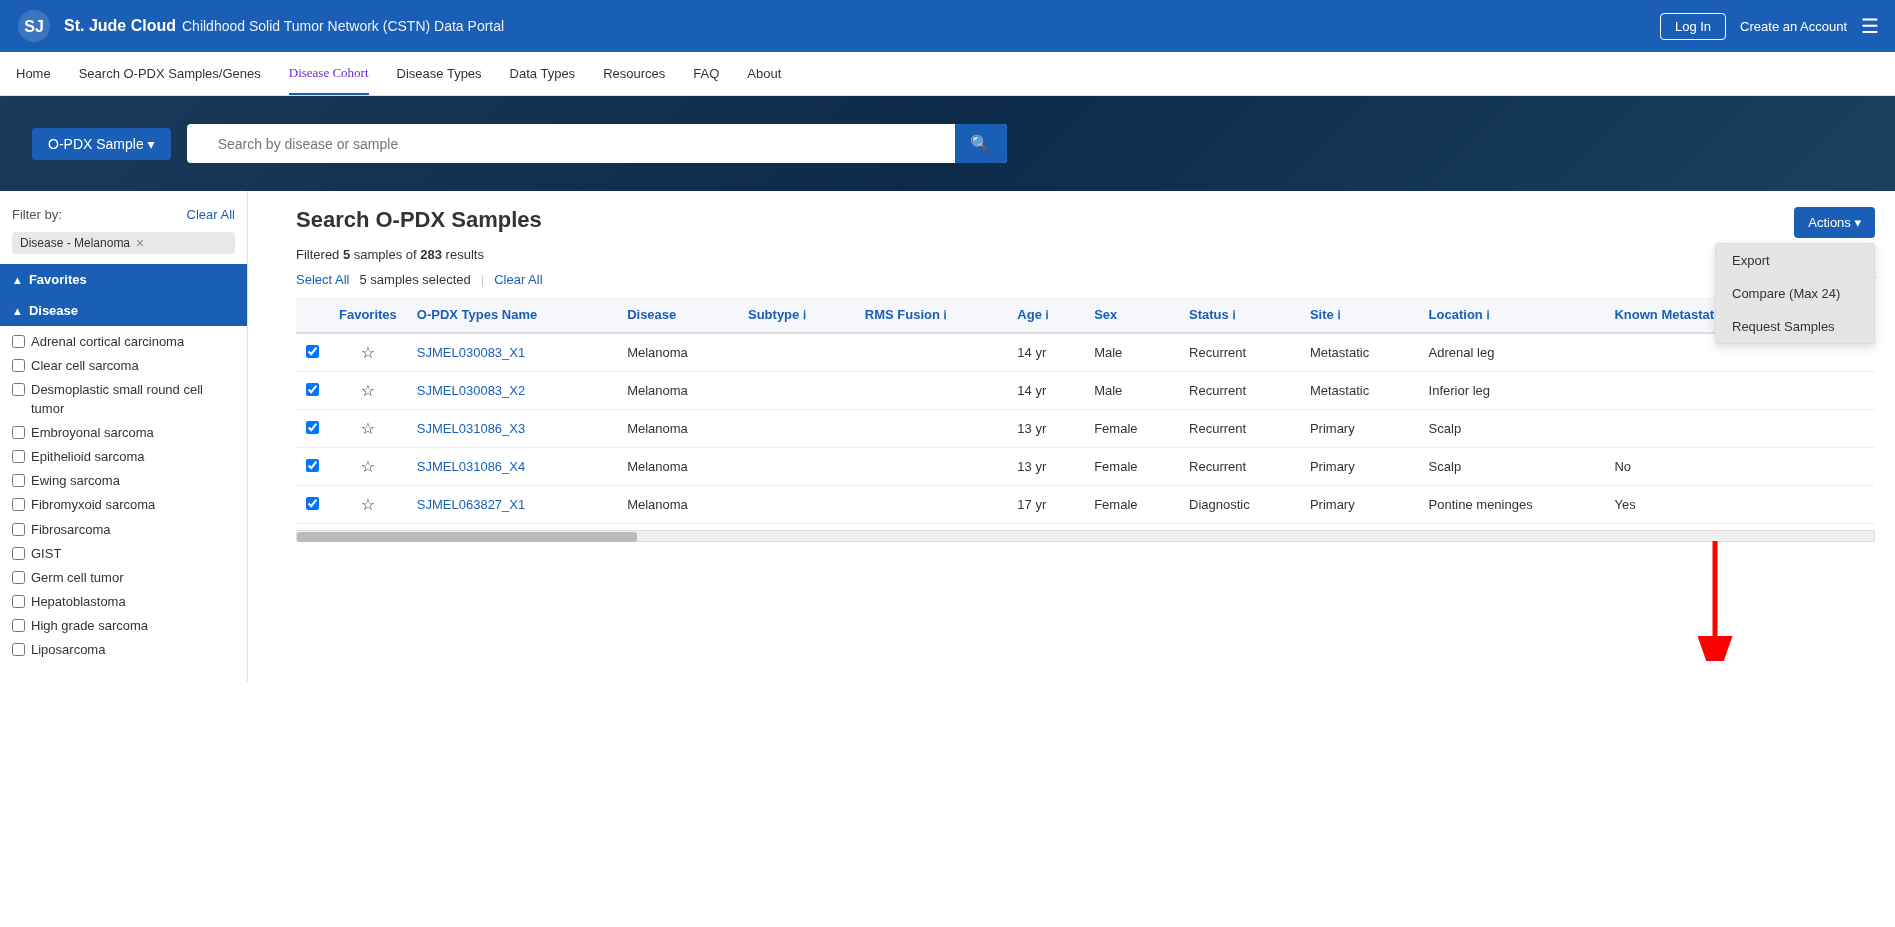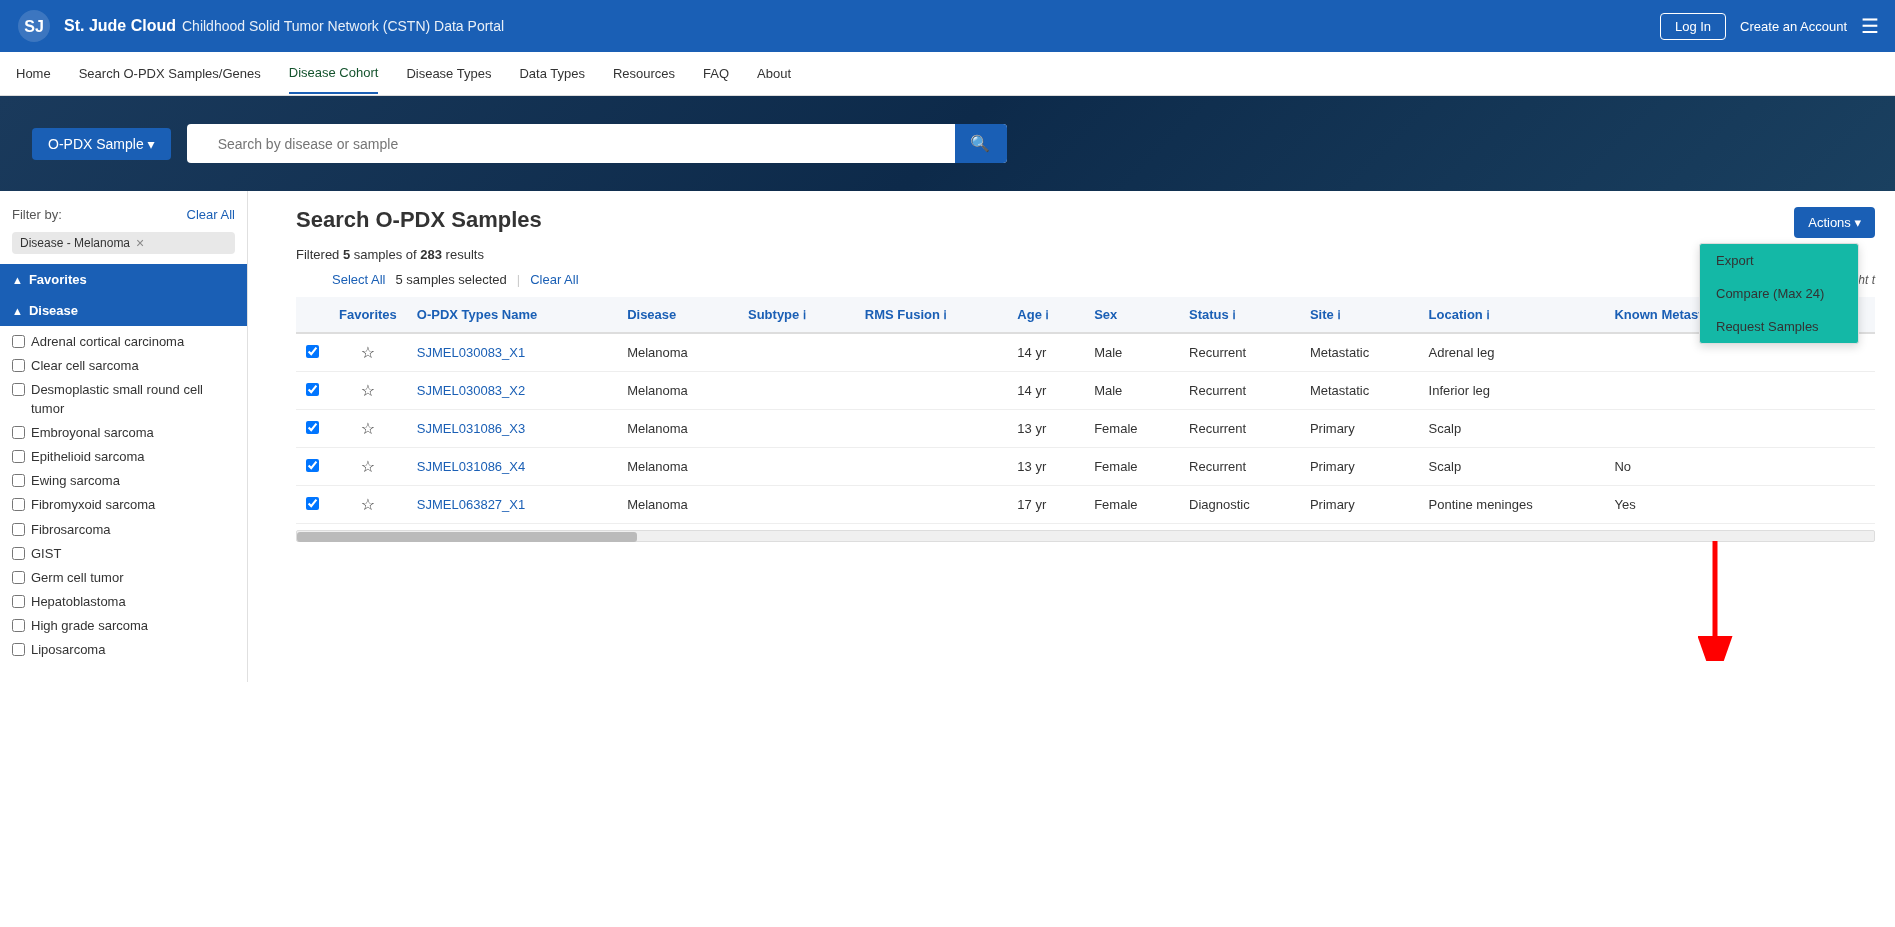--- a/index.html
+++ b/index.html
@@ -72,21 +72,21 @@
       height: 44px;
       gap: 28px;
     }
     .nav-item {
       font-size: 13px;
       color: #333;
       cursor: pointer;
       text-decoration: none;
       padding: 12px 0;
     }
-    .nav-item.active { color: #14532d; border-bottom: 2px solid #1a5fb5; }
+    .nav-item.active { color: #6d28d9; border-bottom: 2px solid #1a5fb5; font-family: Liberation Serif, serif; }
 
     
     .hero {
       background: linear-gradient(135deg, #1a3a5c 0%, #0d2a4a 50%, #1a4060 100%);
       padding: 28px 32px;
       display: flex;
       align-items: center;
       gap: 16px;
       min-height: 90px;
     }
@@ -244,21 +244,20 @@
     .table-toolbar {
       display: flex;
       align-items: center;
       justify-content: space-between;
       margin-bottom: 10px;
     }
     .table-toolbar-left {
       display: flex;
       align-items: center;
       gap: 10px;
-      margin-left: 36px;
     }
     .select-all-link {
       color: #1a5fb5;
       cursor: pointer;
       font-size: 13px;
       text-decoration: none;
     }
     .samples-selected {
       font-size: 13px;
       color: #333;
@@ -291,22 +290,22 @@
       gap: 4px;
       position: absolute;
       top: 16px;
       right: 20px;
     }
 
     
     .dropdown-menu {
       position: absolute;
       top: 52px;
-      right: 36px;
-      background: #14b8a6;
+      right: 20px;
+      background: #e5e5e5;
       border: 1px solid #ddd;
       border-radius: 3px;
       box-shadow: 0 3px 10px rgba(0,0,0,0.15);
       z-index: 100;
       min-width: 160px;
     }
     .dropdown-item {
       padding: 9px 16px;
       cursor: pointer;
       font-size: 13px;

